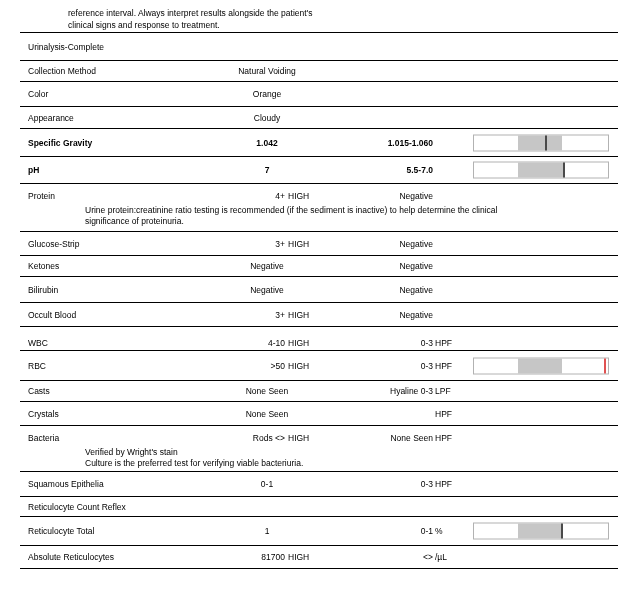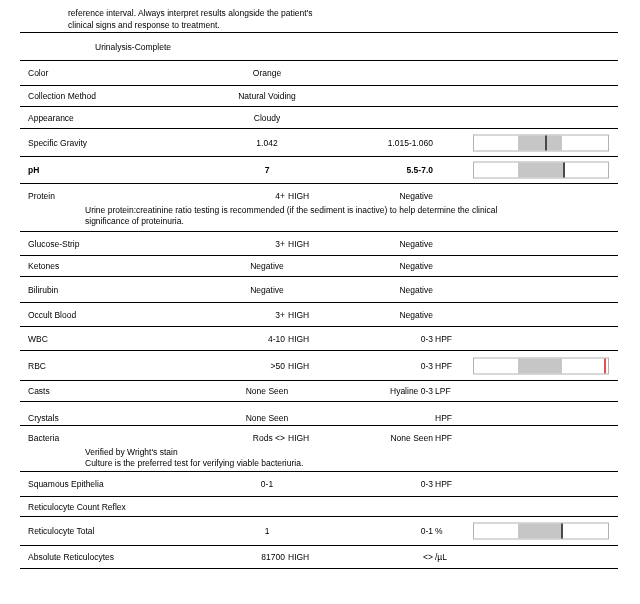--- a/index.html
+++ b/index.html
@@ -48,73 +48,73 @@
 </style>
 </head>
 <body>
 
 <div class="intro">
   <div>reference interval. Always interpret results alongside the patient's</div>
   <div>clinical signs and response to treatment.</div>
 </div>
 
 <div class="rtable">
-    <div class="row" style="height: 28px; align-items: center;">
+    <div class="row" style="height: 28px;">
     <div class="main">
       <div class="cell-label">Urinalysis-Complete</div>
       <div class="cell-result plain">
         <span class="val"></span>
       </div>
       <div class="cell-ref">
         <span class="rval"></span>
           <span class="unit"></span>
       </div>
     </div>
 
   </div>
+    <div class="row" style="height: 21px;">
+    <div class="main">
+      <div class="cell-label">Collection Method</div>
+      <div class="cell-result plain">
+        <span class="val">Natural Voiding</span>
+      </div>
+      <div class="cell-ref">
+        <span class="rval"></span>
+          <span class="unit"></span>
+      </div>
+    </div>
+
+  </div>
     <div class="row" style="height: 25px;">
     <div class="main">
       <div class="cell-label">Color</div>
       <div class="cell-result plain">
         <span class="val">Orange</span>
       </div>
       <div class="cell-ref">
         <span class="rval"></span>
           <span class="unit"></span>
       </div>
     </div>
 
   </div>
-    <div class="row" style="height: 21px;">
-    <div class="main">
-      <div class="cell-label">Collection Method</div>
-      <div class="cell-result plain">
-        <span class="val">Natural Voiding</span>
-      </div>
-      <div class="cell-ref">
-        <span class="rval"></span>
-          <span class="unit"></span>
-      </div>
-    </div>
-
-  </div>
     <div class="row" style="height: 22px;">
     <div class="main">
       <div class="cell-label">Appearance</div>
       <div class="cell-result plain">
         <span class="val">Cloudy</span>
       </div>
       <div class="cell-ref">
         <span class="rval"></span>
           <span class="unit"></span>
       </div>
     </div>
 
   </div>
-    <div class="row" style="height: 28px;">
+    <div class="row" style="height: 28px; font-weight: bold;">
     <div class="main">
       <div class="cell-label">Specific Gravity</div>
       <div class="cell-result plain">
         <span class="val">1.042</span>
       </div>
       <div class="cell-ref">
         <span class="rval">1.015-1.060</span>
           <span class="unit"></span>
       </div>
     </div>
@@ -206,21 +206,21 @@
         <span class="val">3+</span>
           <span class="flag">HIGH</span>
       </div>
       <div class="cell-ref">
         <span class="rval">Negative</span>
           <span class="unit"></span>
       </div>
     </div>
 
   </div>
-    <div class="row" style="height: 24px;">
+    <div class="row" style="height: 24px; justify-content: flex-end;">
     <div class="main">
       <div class="cell-label">WBC</div>
       <div class="cell-result flagged">
         <span class="val">4-10</span>
           <span class="flag">HIGH</span>
       </div>
       <div class="cell-ref">
         <span class="rval">0-3</span>
           <span class="unit">HPF</span>
       </div>
@@ -251,21 +251,21 @@
       <div class="cell-result plain">
         <span class="val">None Seen</span>
       </div>
       <div class="cell-ref">
         <span class="rval">Hyaline 0-3</span>
           <span class="unit">LPF</span>
       </div>
     </div>
 
   </div>
-    <div class="row" style="height: 24px; justify-content: flex-end;">
+    <div class="row" style="height: 24px;">
     <div class="main">
       <div class="cell-label">Crystals</div>
       <div class="cell-result plain">
         <span class="val">None Seen</span>
       </div>
       <div class="cell-ref">
         <span class="rval"></span>
           <span class="unit">HPF</span>
       </div>
     </div>

